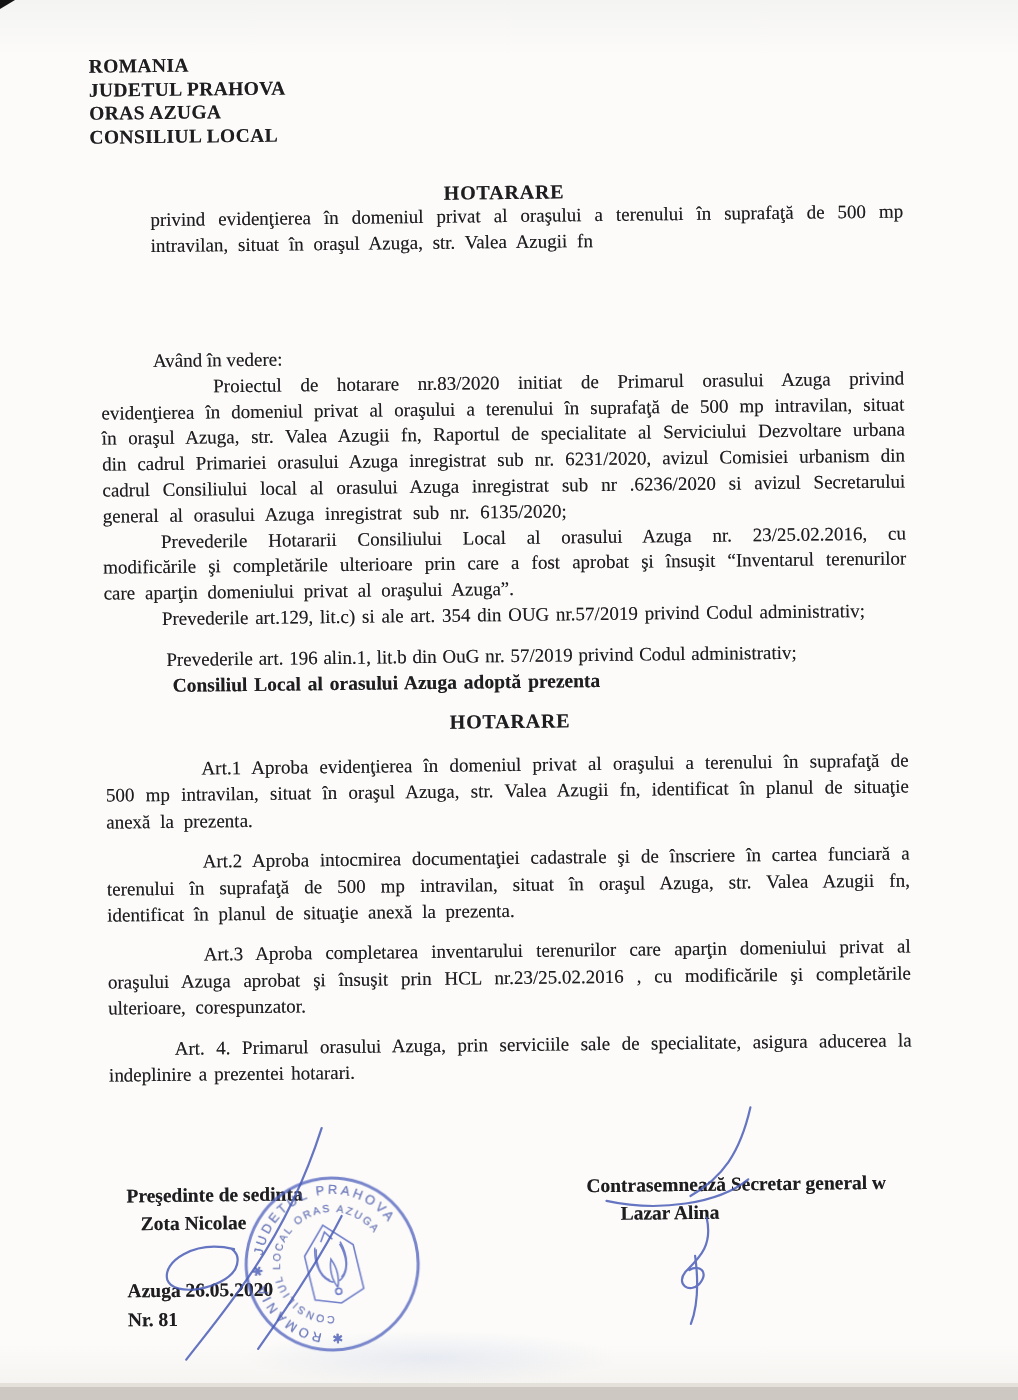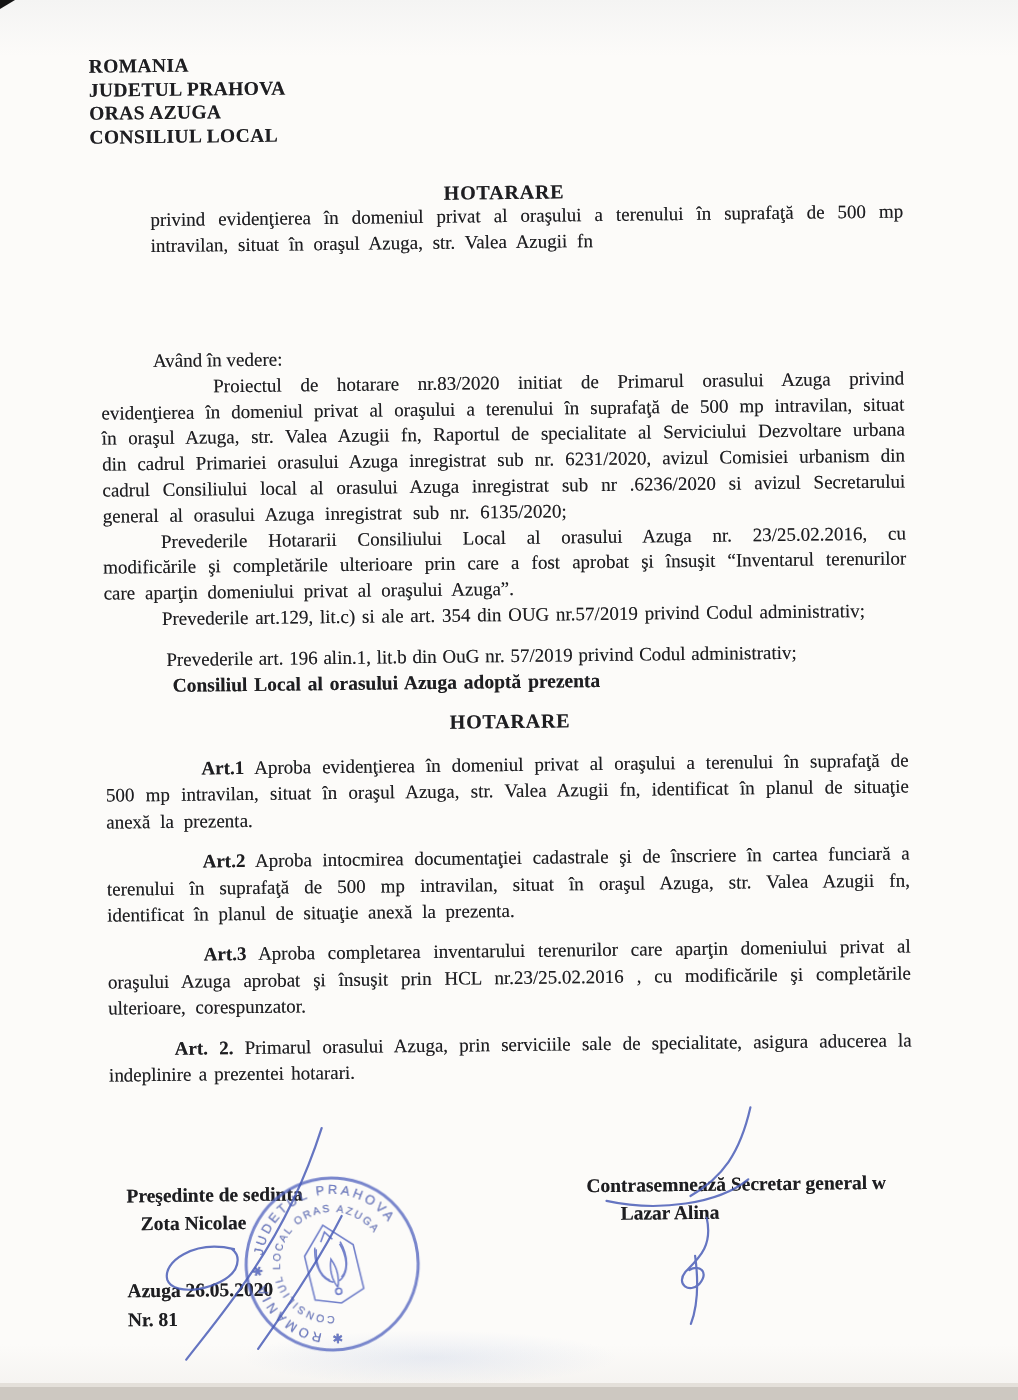--- a/index.html
+++ b/index.html
@@ -26,21 +26,21 @@
   .p-hcl{text-indent:58px;word-spacing:5px;}
   .p-oug1{text-indent:58px;text-align:left !important;word-spacing:2px;}
   .p-oug2{text-indent:62px;margin-top:15px !important;text-align:left !important;word-spacing:1px;}
 
   .adoption{position:absolute;left:172px;top:671px;font-size:19.5px;font-weight:bold;word-spacing:2px;}
   .title2{position:absolute;left:0;top:710px;width:1018px;text-align:center;font-weight:bold;font-size:20px;letter-spacing:.8px;}
 
   .articles{position:absolute;left:104px;top:752px;width:803px;font-size:19px;line-height:26.4px;}
   .articles p{margin:0 0 14px 0;text-indent:96px;text-align:justify;word-spacing:5px;}
   .articles p.art4{text-indent:66px;word-spacing:2.5px;margin-bottom:0;}
-  .art-label{font-weight:bold;}
+  .art-label{font-weight:normal;}
 
   .sig-left-top{position:absolute;left:120px;top:1178px;font-weight:bold;font-size:19.5px;line-height:28px;}
   .sig-left-top .name{padding-left:14px;}
   .sig-left-bottom{position:absolute;left:120px;top:1272px;font-weight:bold;font-size:19.5px;line-height:29px;}
   .sig-right{position:absolute;left:580px;top:1173px;font-weight:bold;font-size:19.5px;line-height:28px;}
   .sig-right .name{padding-left:34px;}
 
   .stamp{position:absolute;left:233px;top:1170px;opacity:.85;filter:blur(.25px);}
   .sig-svg{position:absolute;pointer-events:none;}
   .sig-left-svg{left:130px;top:1118px;}
@@ -76,21 +76,21 @@
       <p class="p-oug2">Prevederile art. 196 alin.1, lit.b din OuG nr. 57/2019 privind Codul administrativ;</p>
     </div>
 
     <div class="adoption">Consiliul Local al orasului Azuga adoptă prezenta</div>
     <div class="title2">HOTARARE</div>
 
     <div class="articles">
       <p><span class="art-label">Art.1</span><span> Aproba  evidenţierea în domeniul privat al oraşului a terenului în suprafaţă de 500 mp intravilan, situat în oraşul Azuga, str. Valea Azugii fn, identificat în planul de situaţie anexă la prezenta.</span></p>
       <p><span class="art-label">Art.2</span><span> Aproba intocmirea  documentaţiei cadastrale şi de înscriere în cartea funciară a terenului în suprafaţă de 500 mp intravilan, situat în oraşul Azuga, str. Valea Azugii fn, identificat în planul de situaţie anexă la prezenta.</span></p>
       <p><span class="art-label">Art.3</span><span> Aproba completarea inventarului terenurilor care aparţin domeniului privat al oraşului Azuga aprobat şi însuşit  prin HCL nr.23/25.02.2016 , cu modificările şi completările ulterioare, corespunzator.</span></p>
-      <p class="art4"><span class="art-label">Art. 2.</span><span> Primarul orasului Azuga, prin serviciile sale de specialitate, asigura aducerea la indeplinire a prezentei hotarari.</span></p>
+      <p class="art4"><span class="art-label">Art. 4.</span><span> Primarul orasului Azuga, prin serviciile sale de specialitate, asigura aducerea la indeplinire a prezentei hotarari.</span></p>
     </div>
 
     <div class="sig-left-top">
       <div>Preşedinte de sedinta</div>
       <div class="name">Zota Nicolae</div>
     </div>
     <div class="sig-left-bottom">
       <div>Azuga 26.05.2020</div>
       <div>Nr. 81</div>
     </div>

